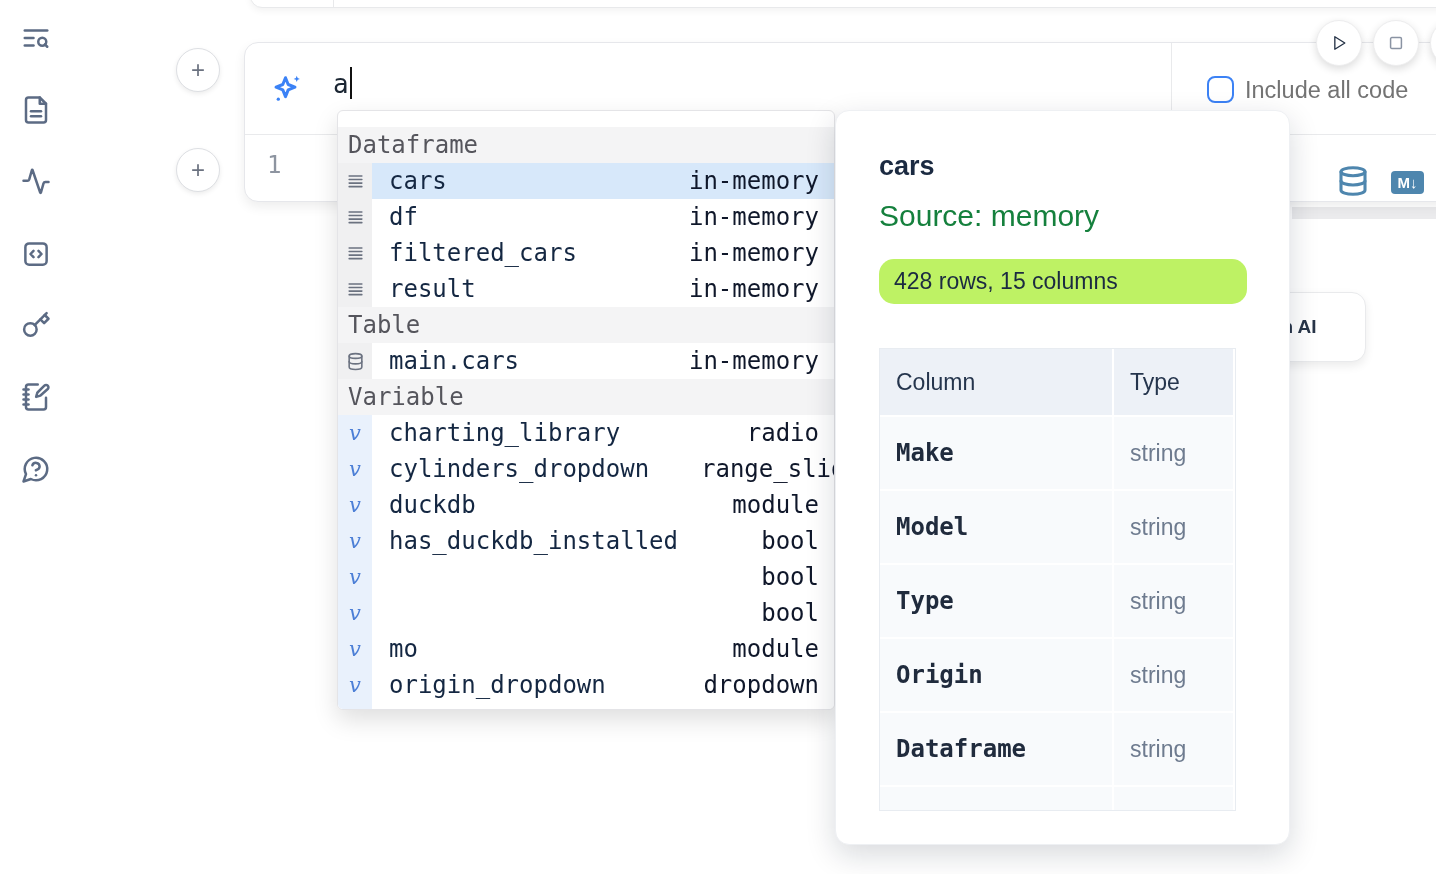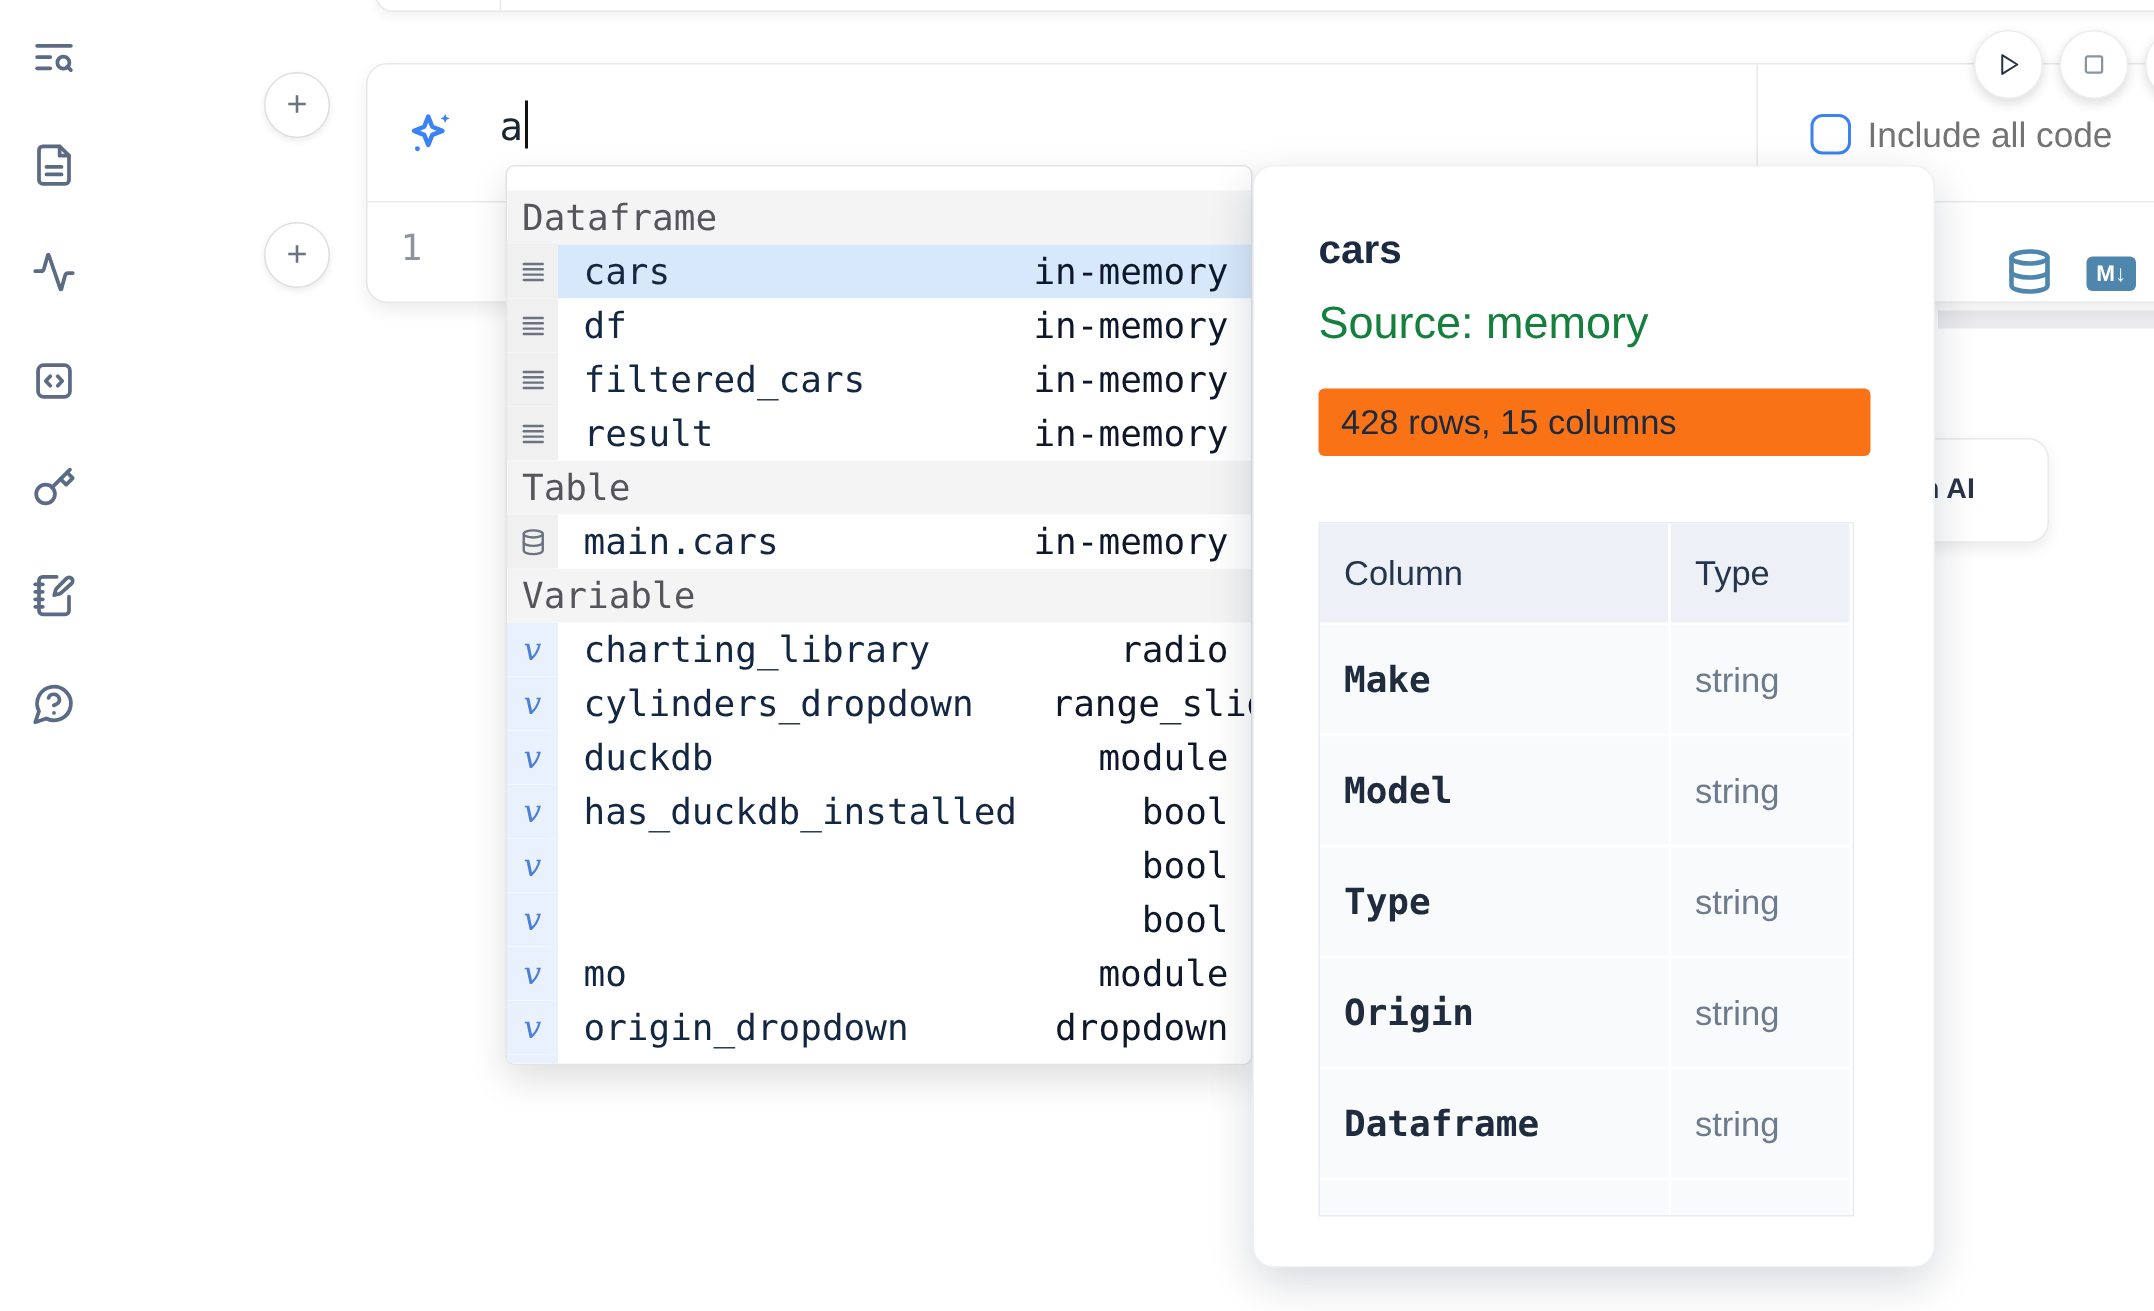--- a/index.html
+++ b/index.html
@@ -85,22 +85,22 @@
   .drop-name { padding-left:17px; color:#142742; white-space:nowrap; }
   .drop-type { position:absolute; right:15px; color:#0f172a; white-space:nowrap; }
   .drop-type.overflow { right:auto; left:363px; }
 
   
   .tooltip { position:absolute; left:835px; top:110px; width:455px; height:735px; background:#fff;
              border:1px solid #eef0f3; border-radius:14px; z-index:30;
              box-shadow:0 10px 30px rgba(15,23,42,.16); }
   .tt-title { position:absolute; left:43px; top:40px; font-size:27px; font-weight:bold; color:#1b2a41; }
   .tt-source { position:absolute; left:43px; top:88px; font-size:30px; color:#15803d; }
-  .tt-badge { position:absolute; left:43px; top:148px; width:368px; height:45px; background:#f97316;
-              border-radius:4px; display:flex; align-items:center; padding-left:15px;
+  .tt-badge { position:absolute; left:43px; top:148px; width:368px; height:45px; background:#bef264;
+              border-radius:15px; display:flex; align-items:center; padding-left:15px;
               font-size:23px; color:#1b2a41; }
   .tt-table { position:absolute; left:43px; top:237px; width:357px; height:463px; overflow:hidden;
               border:1px solid #e8ecf1; }
   .tt-tr { display:flex; }
   .tt-th, .tt-td { border-right:2px solid #fff; border-bottom:2px solid #fff; }
   .tt-c1 { width:234px; flex:0 0 234px; }
   .tt-c2 { flex:1 1 auto; }
   .tt-th { height:68px; background:#edf1f7; display:flex; align-items:center; padding-left:16px;
            font-size:23px; color:#25354d; }
   .tt-td { height:74px; background:#f8fafc; display:flex; align-items:center; padding-left:16px; }

